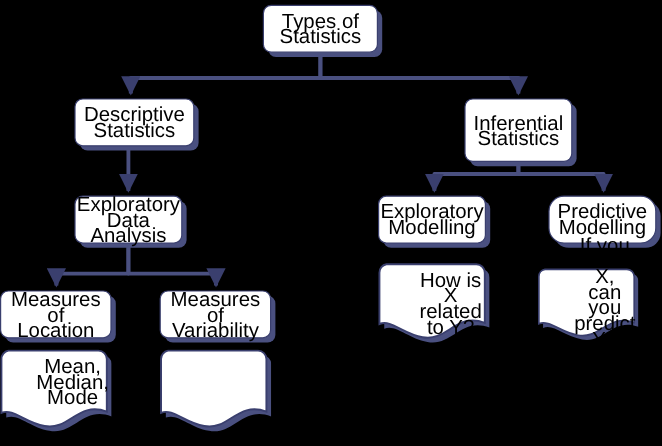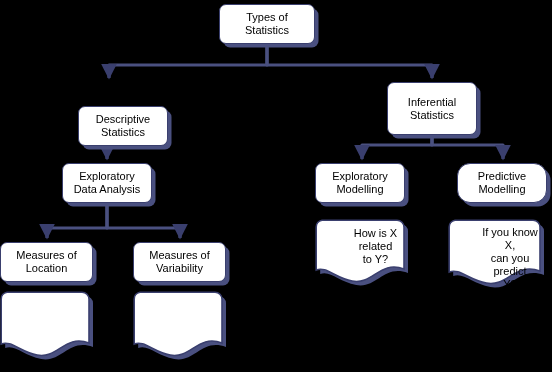--- a/index.html
+++ b/index.html
@@ -14,21 +14,21 @@
   #edges{position:absolute;left:0;top:0;width:552px;height:372px;}
 
   .node{
     position:absolute;
     box-sizing:border-box;
     display:flex;
     align-items:center;
     justify-content:center;
     text-align:center;
     color:#000000;
-    font-size:11px;
+    font-size:17px;
     line-height:13px;
     z-index:5;
   }
   .node .label{padding:0 4px;white-space:pre-line;}
 
   
   .box{
     background:#ffffff;
     border:1.6px solid #3a3f6e;
     border-radius:7px;
@@ -63,21 +63,21 @@
       <path d="M 107 205 L 107 228 L 47 228 L 47 238" marker-end="url(#arrow)"></path>
       <path d="M 107 205 L 107 228 L 180 228 L 180 238" marker-end="url(#arrow)"></path>
     </g>
   </svg>
 
   <div id="nodes">
       <div class="node box" style="left: 219px; top: 4px; width: 96px; height: 40px;">
         <span class="label">Types of
 Statistics</span>
       </div>
-      <div class="node box" style="left: 78px; top: 82px; width: 90px; height: 40px; margin-top: 24px;">
+      <div class="node box" style="left: 62px; top: 82px; width: 100px; height: 40px;">
         <span class="label">Descriptive
 Statistics</span>
       </div>
       <div class="node box" style="left: 387px; top: 82px; width: 90px; height: 53px;">
         <span class="label">Inferential
 Statistics</span>
       </div>
       <div class="node box" style="left: 62px; top: 163px; width: 90px; height: 40px;">
         <span class="label">Exploratory
 Data Analysis</span>
@@ -99,34 +99,36 @@
 Variability</span>
       </div>
       <div class="node doc" style="left: 315px; top: 219px; width: 93px; height: 68px; align-items: flex-start; padding-top: 8px;">
         <svg class="docsvg" viewBox="0 0 93 68">
           <path d="M 7 1.2 H 82 A 7 7 0 0 1 89 8.2 V 50 C 65.1 41, 57.66 66, 37.2 62 C 20.46 59, 11.16 47, 1.2 51 V 8.2 A 7 7 0 0 1 7 1.2 Z" transform="translate(4,4)" fill="#4a5080"></path>
           <path d="M 7 1.2 H 82 A 7 7 0 0 1 89 8.2 V 50 C 65.1 41, 57.66 66, 37.2 62 C 20.46 59, 11.16 47, 1.2 51 V 8.2 A 7 7 0 0 1 7 1.2 Z" fill="#ffffff" stroke="#3a3f6e" stroke-width="1.6"></path>
         </svg>
         <span class="label">How is X related
 to Y?</span>
       </div>
-      <div class="node doc" style="left: 448px; top: 219px; width: 96px; height: 70px; align-items: center; padding-top: 8px;">
+      <div class="node doc" style="left: 448px; top: 219px; width: 84px; height: 70px; align-items: flex-end; padding-top: 8px;">
         <svg class="docsvg" viewBox="0 0 96 70">
           <path d="M 7 1.2 H 85 A 7 7 0 0 1 92 8.2 V 52 C 67.19999999999999 43, 59.519999999999996 68, 38.400000000000006 64 C 21.12 61, 11.52 49, 1.2 53 V 8.2 A 7 7 0 0 1 7 1.2 Z" transform="translate(4,4)" fill="#4a5080"></path>
           <path d="M 7 1.2 H 85 A 7 7 0 0 1 92 8.2 V 52 C 67.19999999999999 43, 59.519999999999996 68, 38.400000000000006 64 C 21.12 61, 11.52 49, 1.2 53 V 8.2 A 7 7 0 0 1 7 1.2 Z" fill="#ffffff" stroke="#3a3f6e" stroke-width="1.6"></path>
         </svg>
         <span class="label">If you know X,
 can you predict
 Y?</span>
       </div>
       <div class="node doc" style="left: 0px; top: 291px; width: 93px; height: 70px; align-items: flex-start; padding-top: 8px;">
         <svg class="docsvg" viewBox="0 0 93 70">
           <path d="M 7 1.2 H 82 A 7 7 0 0 1 89 8.2 V 52 C 65.1 43, 57.66 68, 37.2 64 C 20.46 61, 11.16 49, 1.2 53 V 8.2 A 7 7 0 0 1 7 1.2 Z" transform="translate(4,4)" fill="#4a5080"></path>
           <path d="M 7 1.2 H 82 A 7 7 0 0 1 89 8.2 V 52 C 65.1 43, 57.66 68, 37.2 64 C 20.46 61, 11.16 49, 1.2 53 V 8.2 A 7 7 0 0 1 7 1.2 Z" fill="#ffffff" stroke="#3a3f6e" stroke-width="1.6"></path>
         </svg>
+        <span class="label">Mean, Median,
+Mode</span>
       </div>
       <div class="node doc" style="left: 133px; top: 291px; width: 93px; height: 70px; align-items: flex-start; padding-top: 8px;">
         <svg class="docsvg" viewBox="0 0 93 70">
           <path d="M 7 1.2 H 82 A 7 7 0 0 1 89 8.2 V 52 C 65.1 43, 57.66 68, 37.2 64 C 20.46 61, 11.16 49, 1.2 53 V 8.2 A 7 7 0 0 1 7 1.2 Z" transform="translate(4,4)" fill="#4a5080"></path>
           <path d="M 7 1.2 H 82 A 7 7 0 0 1 89 8.2 V 52 C 65.1 43, 57.66 68, 37.2 64 C 20.46 61, 11.16 49, 1.2 53 V 8.2 A 7 7 0 0 1 7 1.2 Z" fill="#ffffff" stroke="#3a3f6e" stroke-width="1.6"></path>
         </svg>
       </div>
     </div>
 </div>
 

